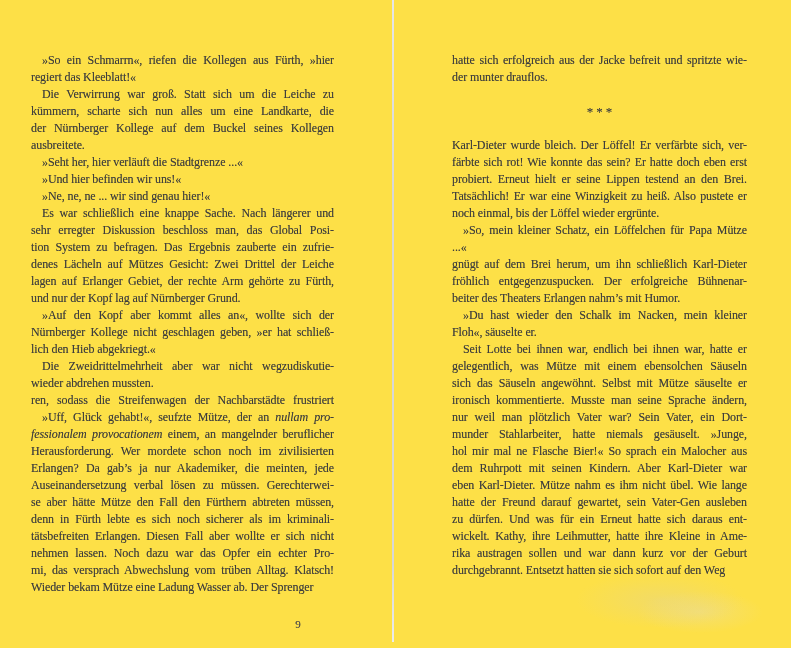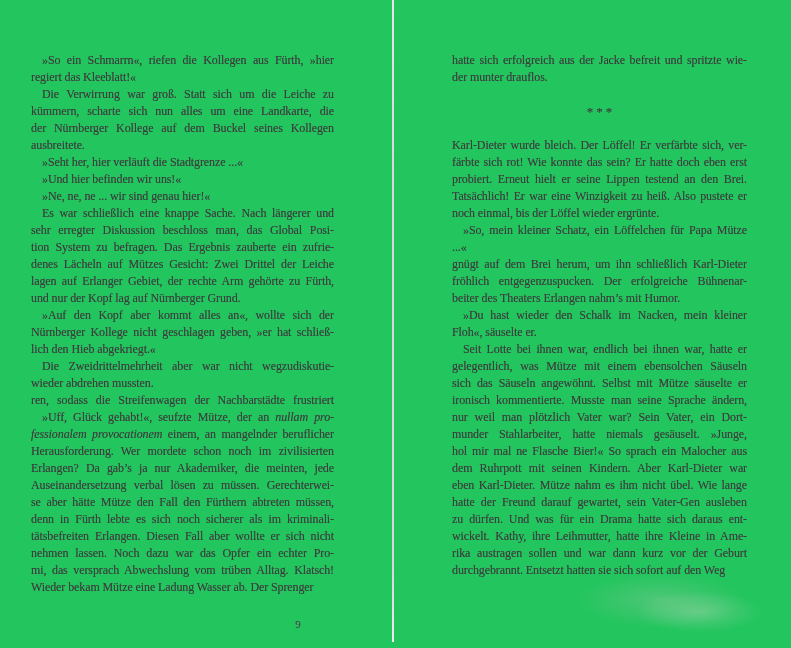--- a/index.html
+++ b/index.html
@@ -4,21 +4,21 @@
 <style>
   html, body { margin: 0; padding: 0; }
   body {
     width: 791px; height: 648px;
     background: #ffffff;
     font-family: "Liberation Serif", "DejaVu Serif", serif;
   }
   .spread {
     position: relative;
     width: 791px; height: 648px;
-    background: #22c55e;
+    background: #fde047;
     overflow: hidden;
   }
   
   .spread::before {
     content: "";
     position: absolute; inset: 0;
     background:
       radial-gradient(ellipse 120px 40px at 660px 600px, rgba(210,205,195,0.25), rgba(210,205,195,0) 70%),
       radial-gradient(ellipse 90px 30px at 700px 612px, rgba(225,220,210,0.3), rgba(225,220,210,0) 70%);
     pointer-events: none;
@@ -136,21 +136,21 @@
         <div class="ln ind">Seit Lotte bei ihnen war, endlich bei ihnen war, hatte er</div>
         <div class="ln">gelegentlich, was Mütze mit einem ebensolchen Säuseln</div>
         <div class="ln">sich das Säuseln angewöhnt. Selbst mit Mütze säuselte er</div>
         <div class="ln">ironisch kommentierte. Musste man seine Sprache ändern,</div>
         <div class="ln">nur weil man plötzlich Vater war? Sein Vater, ein Dort-</div>
         <div class="ln">munder Stahlarbeiter, hatte niemals gesäuselt. »Junge,</div>
         <div class="ln">hol mir mal ne Flasche Bier!« So sprach ein Malocher aus</div>
         <div class="ln">dem Ruhrpott mit seinen Kindern. Aber Karl-Dieter war</div>
         <div class="ln">eben Karl-Dieter. Mütze nahm es ihm nicht übel. Wie lange</div>
         <div class="ln">hatte der Freund darauf gewartet, sein Vater-Gen ausleben</div>
-        <div class="ln">zu dürfen. Und was für ein Drama hatte sich daraus ent-</div>
+        <div class="ln">zu dürfen. Und was für ein Erneut hatte sich daraus ent-</div>
         <div class="ln">wickelt. Kathy, ihre Leihmutter, hatte ihre Kleine in Ame-</div>
         <div class="ln">rika austragen sollen und war dann kurz vor der Geburt</div>
         <div class="ln end">durchgebrannt. Entsetzt hatten sie sich sofort auf den Weg</div>
       </div>
   </div>
 
   <div class="pagenum pn-left">9</div>
 
   <div class="pagenum pn-right">10</div>
 

